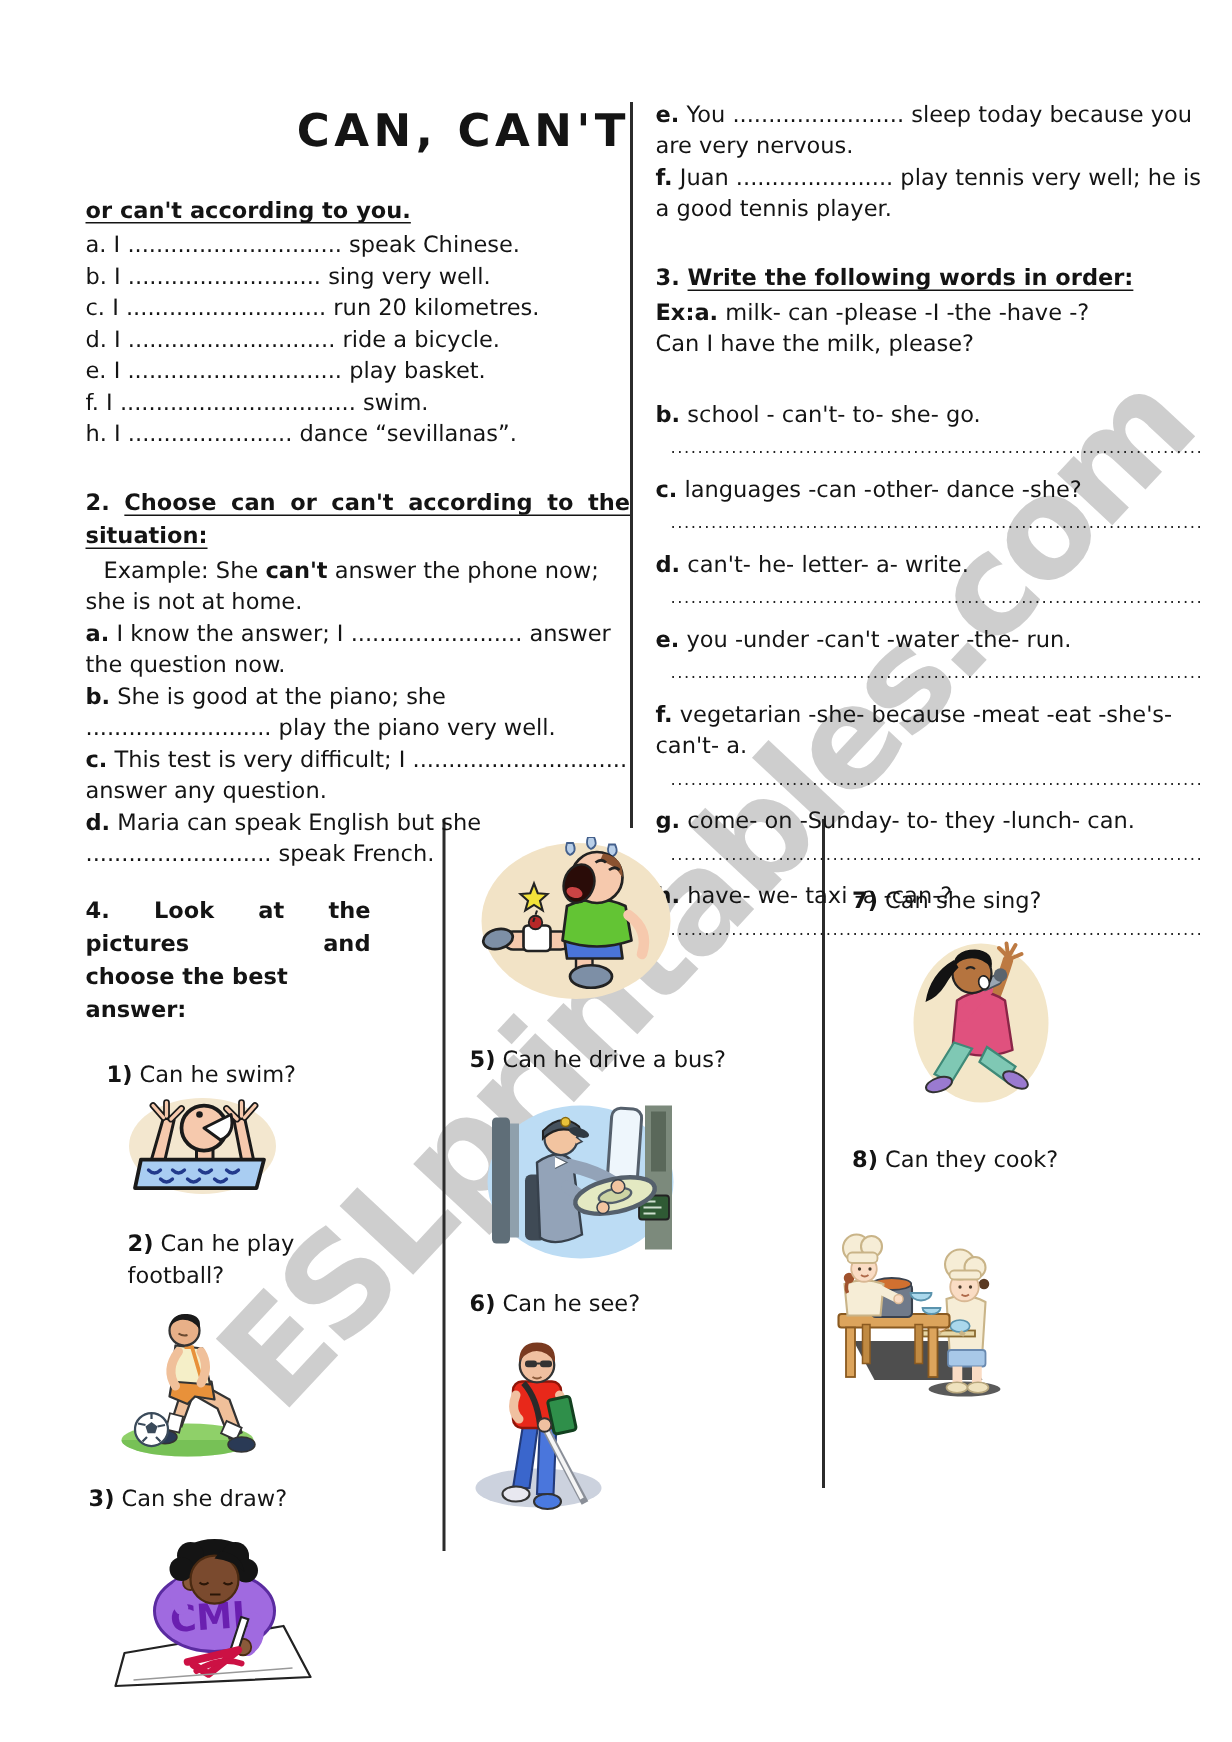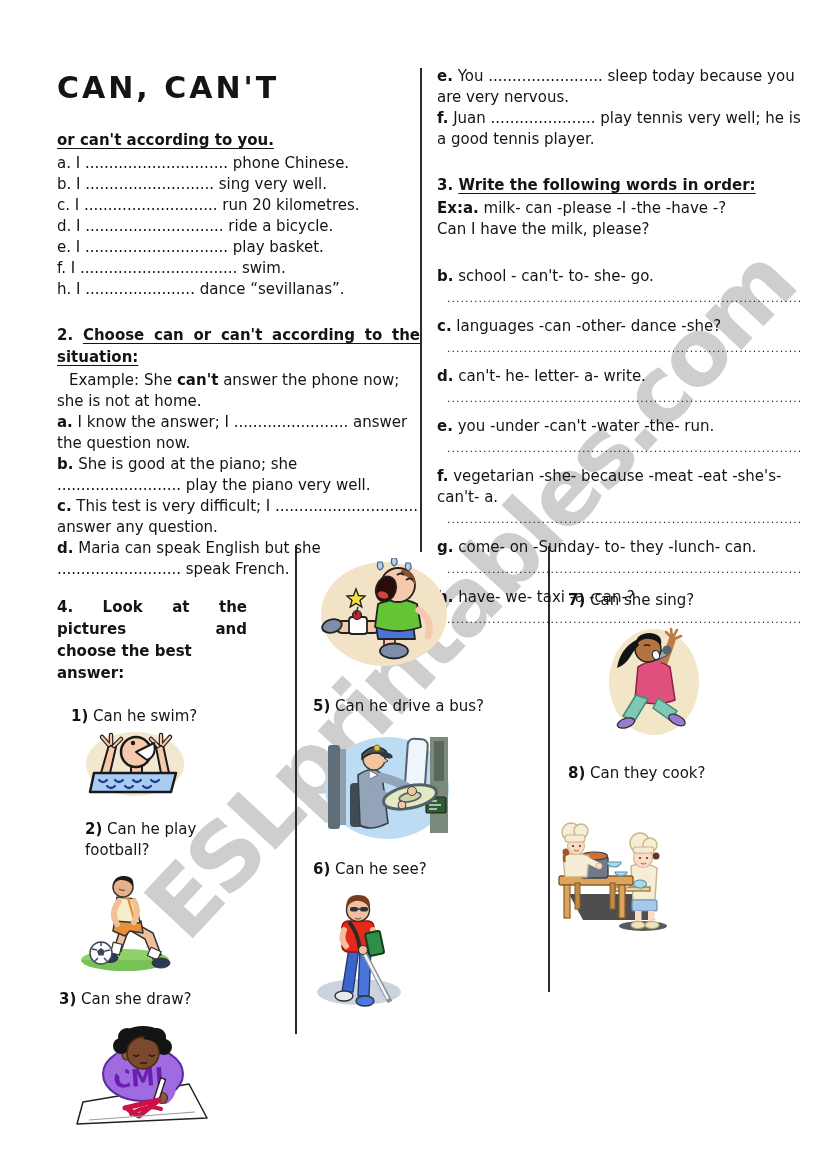--- a/index.html
+++ b/index.html
@@ -16,21 +16,21 @@
   #div-top{left:420px;top:68px;height:484px;}
   #div-b1{left:295px;top:546px;height:488px;}
   #div-b2{left:548px;top:546px;height:446px;}
   .col{position:absolute;z-index:1;}
   #col-left{left:57px;top:62px;width:363px;}
   #col-right{left:437px;top:66px;width:374px;}
   #col-b1{left:57px;top:596px;width:192px;}
   #col-b2{left:311px;top:552px;width:232px;}
   #col-b3{left:564px;top:590px;width:250px;}
   .title{
-    text-align:left;font-size:30px;font-weight:bold;letter-spacing:3px;
+    text-align:right;font-size:30px;font-weight:bold;letter-spacing:3px;
     margin:8px 0 24px 0;
   }
   .line{font-size:15px;line-height:21px;margin:0;}
   .hwrap{margin:0 0 2px 0;}
   .hl{font-size:15px;font-weight:bold;line-height:22px;}
   .jline{text-align:justify;text-align-last:justify;}
   .u{text-decoration:underline;text-underline-offset:3px;text-decoration-thickness:1.4px;}.gap16{height:16px;}.gap24{height:24px;}
   .ex{font-size:15px;line-height:21px;margin:0;text-indent:12px;}
   .ansline{
     font-size:11px;letter-spacing:1px;line-height:14px;height:14px;
@@ -51,21 +51,21 @@
 <div id="div-b1" class="vline"></div>
 <div id="div-b2" class="vline"></div>
 
 <div id="col-left" class="col">
   <div class="title">CAN, CAN'T</div>
 
   <div class="hwrap">
     <div class="hl"><span class="u">or can't according to you.</span></div>
   </div>
 
-  <p class="line">a. I ..............................  phone Chinese.</p>
+  <p class="line">a. I ..............................  speak Chinese.</p>
   <p class="line">b. I  ........................... sing very well.</p>
   <p class="line">c. I  ............................ run 20 kilometres.</p>
   <p class="line">d. I .............................  ride a bicycle.</p>
   <p class="line">e. I ..............................  play basket.</p>
   <p class="line">f. I .................................  swim.</p>
   <p class="line">h. I .......................  dance “sevillanas”.</p>
 
   <div class="gap24"></div>
 
   <div class="hwrap">

